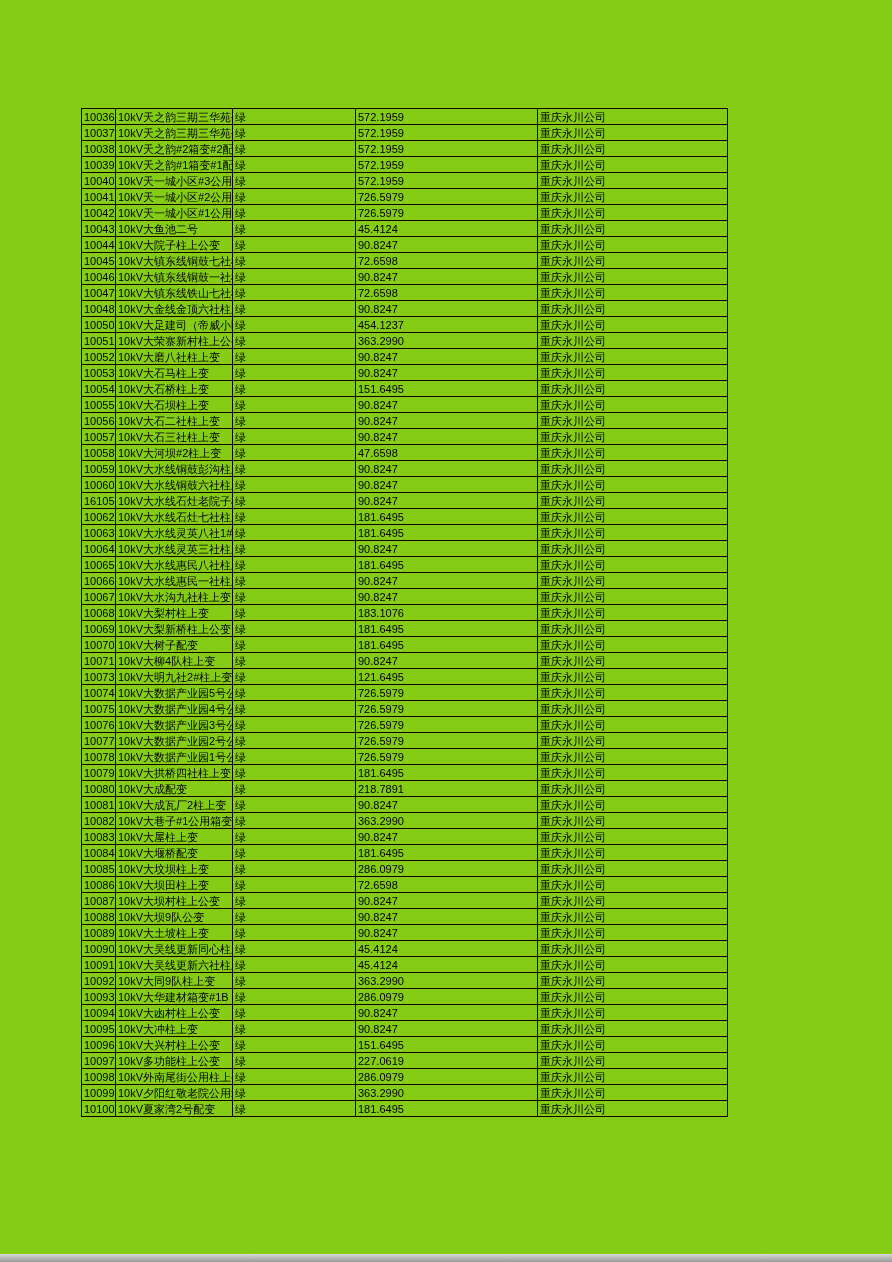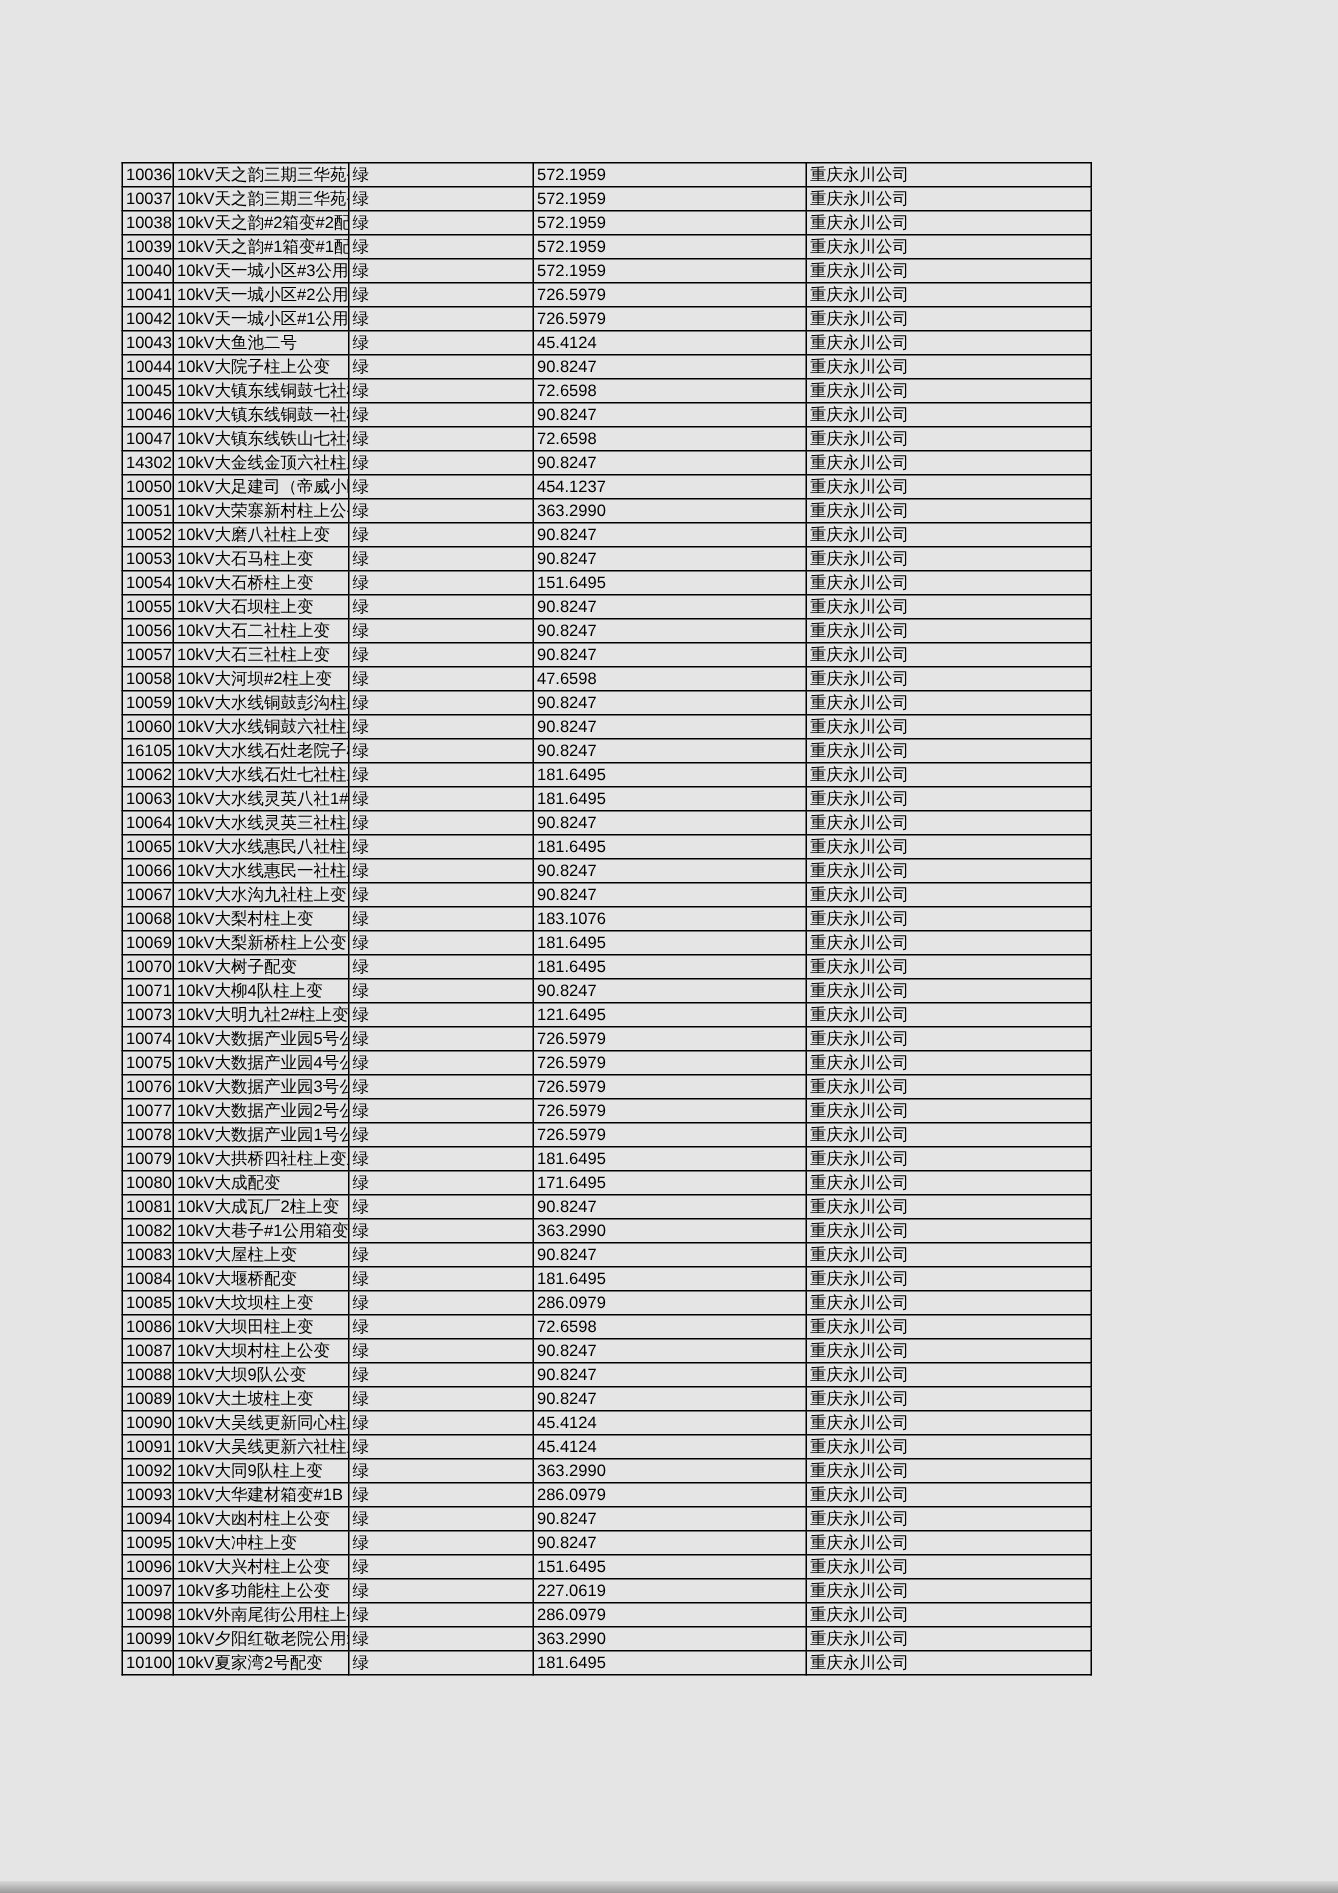--- a/index.html
+++ b/index.html
@@ -10,21 +10,21 @@
     width: 892px;
     height: 1262px;
     position: relative;
     background: #ffffff;
     font-family: "Liberation Sans", "DejaVu Sans", sans-serif;
     overflow: hidden;
   }
   .page {
     position: absolute;
     inset: 0;
-    background: #e5e5e5;
+    background: #84cc16;
     text-decoration: underline;
   }
   .page-bottom-edge {
     position: absolute;
     left: 0;
     right: 0;
     bottom: 0;
     height: 8px;
     background: linear-gradient(to bottom, #d8d8d8, #9a9a9a);
   }
@@ -152,21 +152,21 @@
 
         <tr>
           <td class="col-id">10047</td>
           <td class="col-name">10kV大镇东线铁山七社柱</td>
           <td class="col-status">绿</td>
           <td class="col-value">72.6598</td>
           <td class="col-company">重庆永川公司</td>
         </tr>
 
         <tr>
-          <td class="col-id">14302</td>
+          <td class="col-id">10048</td>
           <td class="col-name">10kV大金线金顶六社柱上</td>
           <td class="col-status">绿</td>
           <td class="col-value">90.8247</td>
           <td class="col-company">重庆永川公司</td>
         </tr>
 
 
         <tr>
           <td class="col-id">10050</td>
           <td class="col-name">10kV大足建司（帝威小区</td>
@@ -397,21 +397,21 @@
           <td class="col-name">10kV大拱桥四社柱上变压</td>
           <td class="col-status">绿</td>
           <td class="col-value">181.6495</td>
           <td class="col-company">重庆永川公司</td>
         </tr>
 
         <tr>
           <td class="col-id">10080</td>
           <td class="col-name">10kV大成配变</td>
           <td class="col-status">绿</td>
-          <td class="col-value">171.6495</td>
+          <td class="col-value">218.7891</td>
           <td class="col-company">重庆永川公司</td>
         </tr>
 
         <tr>
           <td class="col-id">10081</td>
           <td class="col-name">10kV大成瓦厂2柱上变</td>
           <td class="col-status">绿</td>
           <td class="col-value">90.8247</td>
           <td class="col-company">重庆永川公司</td>
         </tr>

